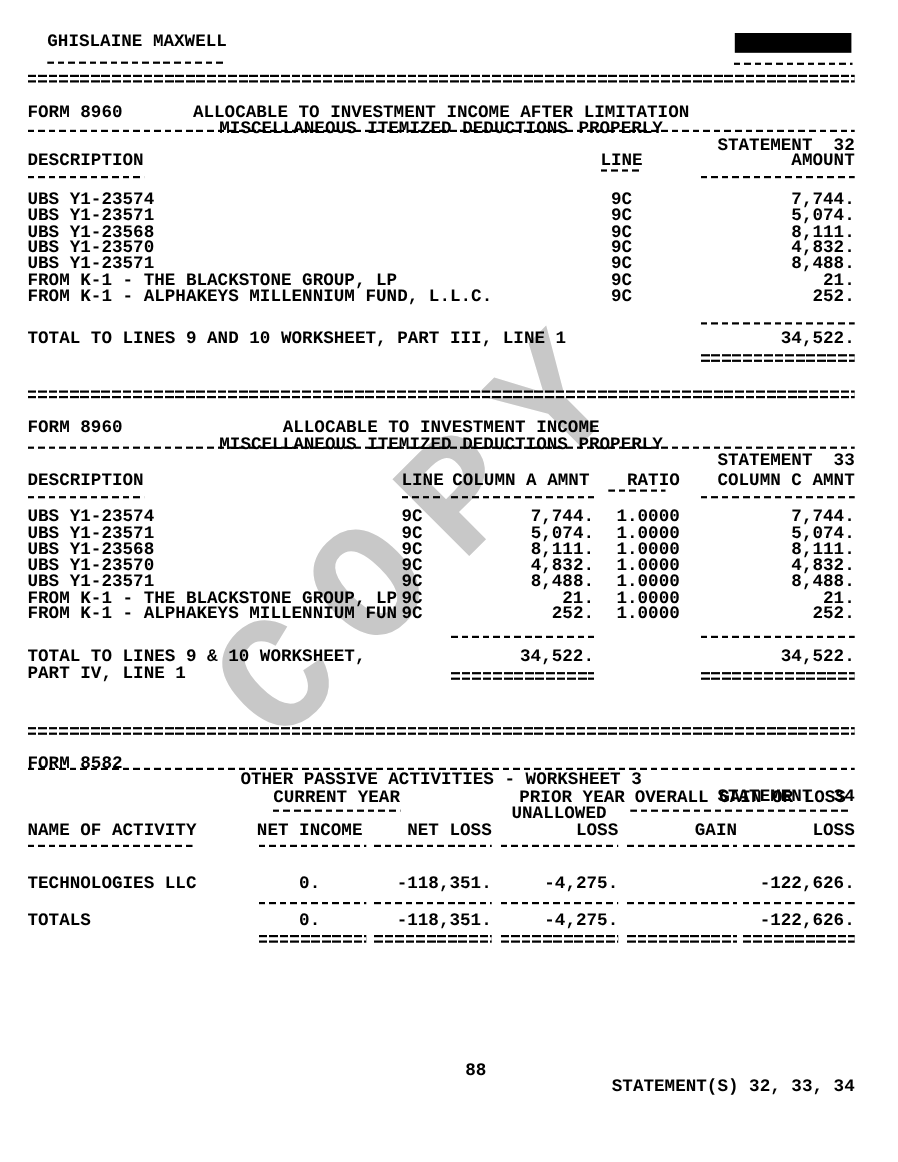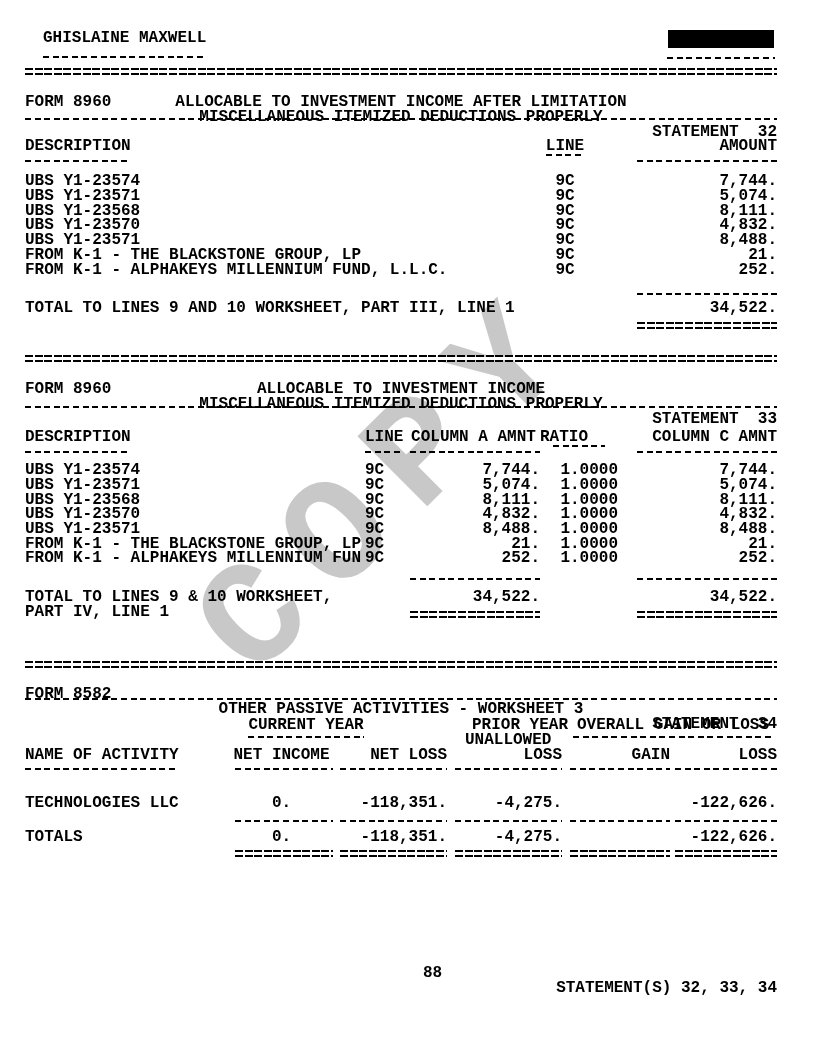--- a/index.html
+++ b/index.html
@@ -27,21 +27,21 @@
   .push{margin-left:auto;}
   .mauto{margin:0 auto;}
   
   .w38{width:38px}.w52{width:52px}.w98{width:98px}.w100{width:100px}.w102{width:102px}
   .w106{width:106px}.w107{width:107px}.w108{width:108px}.w116{width:116px}.w130{width:130px}.w140{width:140px}.w150{width:150px}.w163{width:163px}.w200{width:200px}
   
   .s32d{width:518px}.s32l{width:44px;text-align:center}.s32a{flex:1;text-align:right}
   .hd-amt{margin-left:auto;width:140px;text-align:right}
   
   .s33d{width:340px}.s33l{width:42px}.s33a{width:133px;text-align:right}
-  .s33a.hd{text-align:center}.s33r{width:78px;text-align:right}.s33r.hd{text-align:left}
+  .s33a.hd{text-align:center}.s33r{width:78px;text-align:right}.s33r.hd{text-align:right}
   .s33c{flex:1;text-align:right}
   
   .s34n{width:205px}.s34ni{width:103px;text-align:center}
   .s34nl{width:107px;margin-left:7px;text-align:right}
   .s34pr{width:107px;margin-left:8px;text-align:right}
   .s34gn{width:100px;margin-left:8px;text-align:right}
   .s34ls{flex:1;margin-left:5px;text-align:right}
   .redact{position:absolute;background:#000;}
 </style>
 </head>

